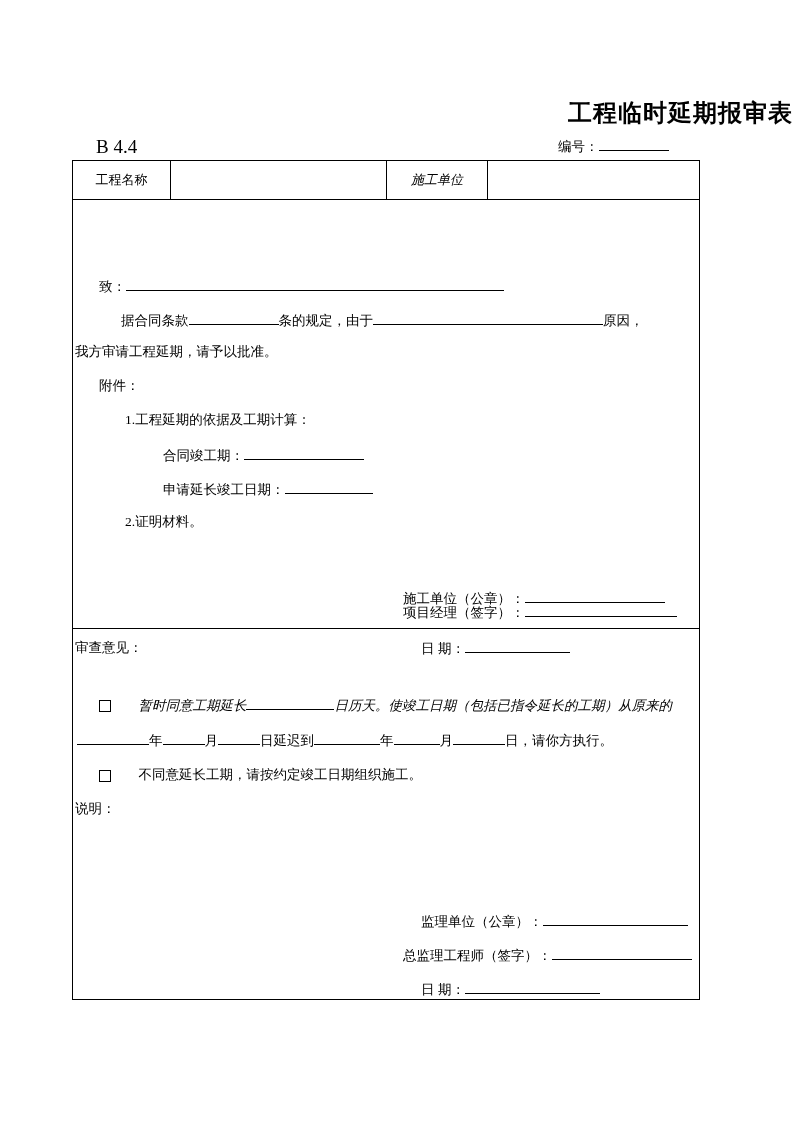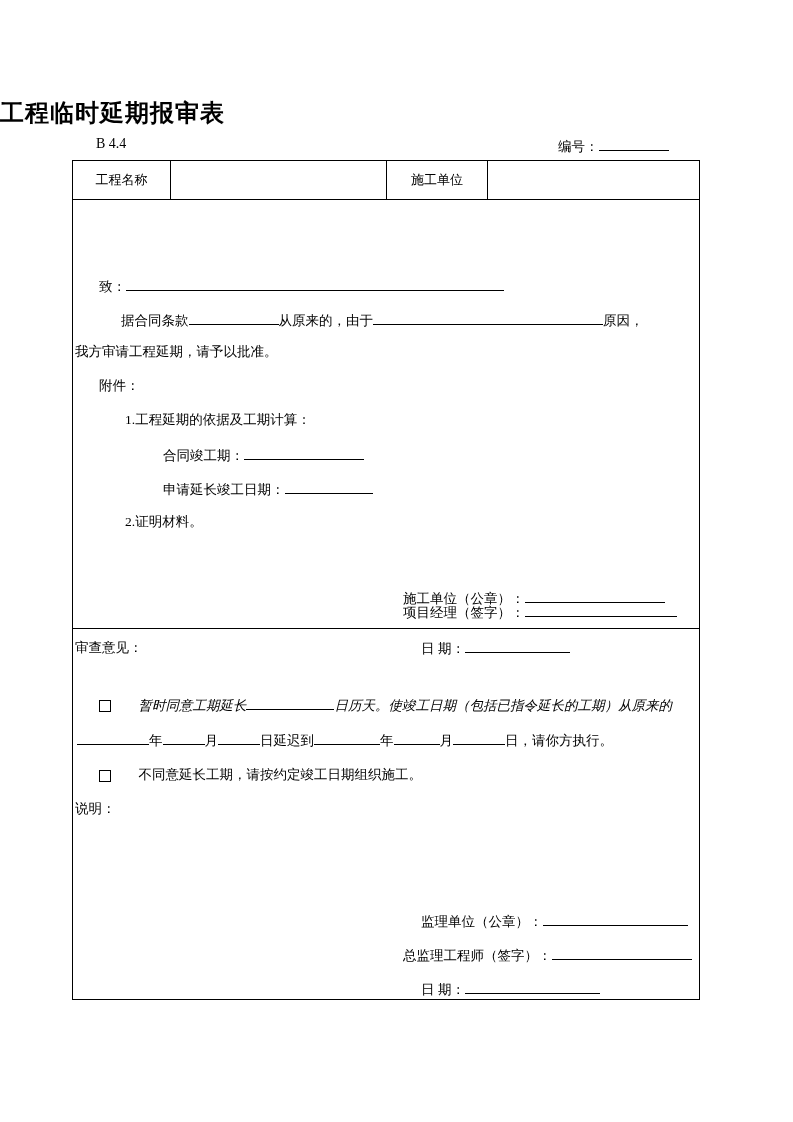--- a/index.html
+++ b/index.html
@@ -18,31 +18,31 @@
     position: relative;
     width: 793px;
     height: 1122px;
     box-sizing: border-box;
   }
   .title {
     position: absolute;
     top: 97px;
     left: 0;
     width: 793px;
-    text-align: left;
+    text-align: right;
     font-size: 24px;
     font-weight: bold;
     letter-spacing: 1px;
     font-family: "Liberation Serif", "DejaVu Serif", serif;
   }
   .formcode {
     position: absolute;
     top: 136px;
     left: 96px;
-    font-size: 14px;
+    font-size: 19px;
     font-family: "Liberation Serif", "DejaVu Serif", serif;
   }
   .numlabel {
     position: absolute;
     top: 136px;
     left: 558px;
     font-size: 13.5px;
   }
   table.main {
     position: absolute;
@@ -58,21 +58,21 @@
     padding: 0;
   }
   .cell-center {
     text-align: center;
     font-size: 13px;
     line-height: 38px;
     height: 38px;
   }
   .hdr-label { width: 97px; }
   .hdr-blank1 { width: 215px; }
-  .hdr-label2 { width: 100px; }
+  .hdr-label2 { width: 100px; font-style: italic; }
   .hdr-blank2 { width: 211px; }
 
   .body-cell {
     height: 428px;
     position: relative;
     font-size: 13.5px;
   }
   .review-cell {
     height: 370px;
     position: relative;
@@ -124,21 +124,21 @@
     </tr>
 
     <tr>
       <td colspan="4" class="body-cell">
 
         <div class="r" style="top:76px; left:26px;">
           <span>致：</span><span class="ln" style="width:378px;"></span>
         </div>
 
         <div class="r" style="top:110px; left:48px;">
-          <span>据合同条款</span><span class="ln" style="width:90px;"></span><span>从原来的，由于</span><span class="ln" style="width:230px;"></span><span>原因，</span>
+          <span>据合同条款</span><span class="ln" style="width:90px;"></span><span>条的规定，由于</span><span class="ln" style="width:230px;"></span><span>原因，</span>
         </div>
 
         <div class="r" style="top:143px; left:2px;">我方审请工程延期，请予以批准。</div>
 
         <div class="r" style="top:177px; left:26px;">附件：</div>
 
         <div class="r" style="top:211px; left:52px;">1.工程延期的依据及工期计算：</div>
 
         <div class="r" style="top:245px; left:90px;">
           <span>合同竣工期：</span><span class="ln" style="width:120px;"></span>

